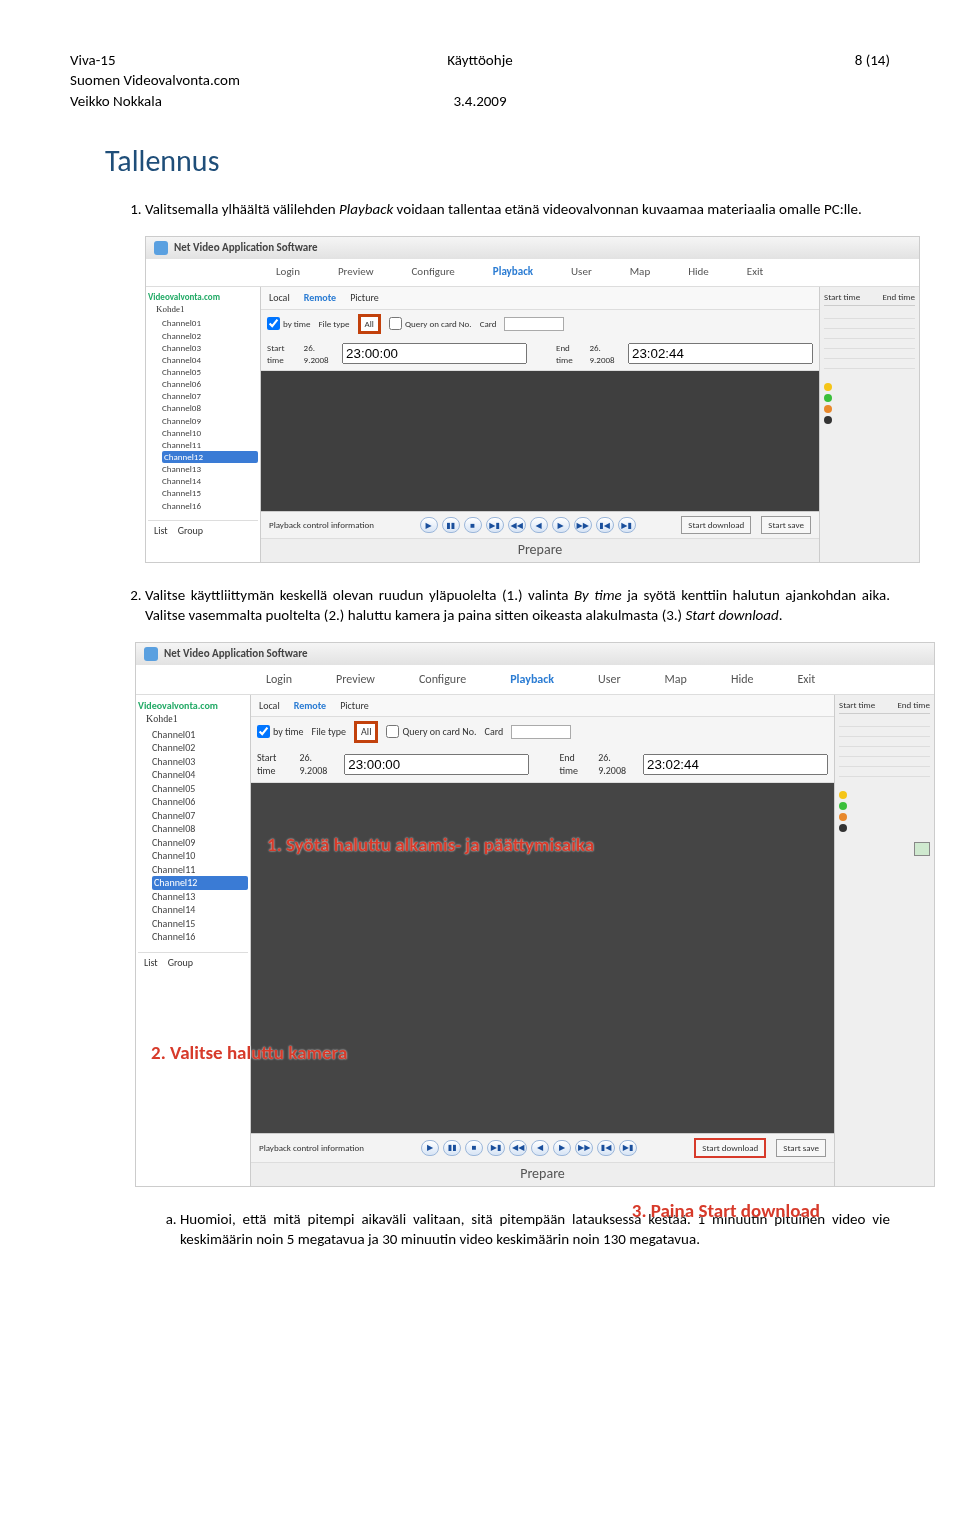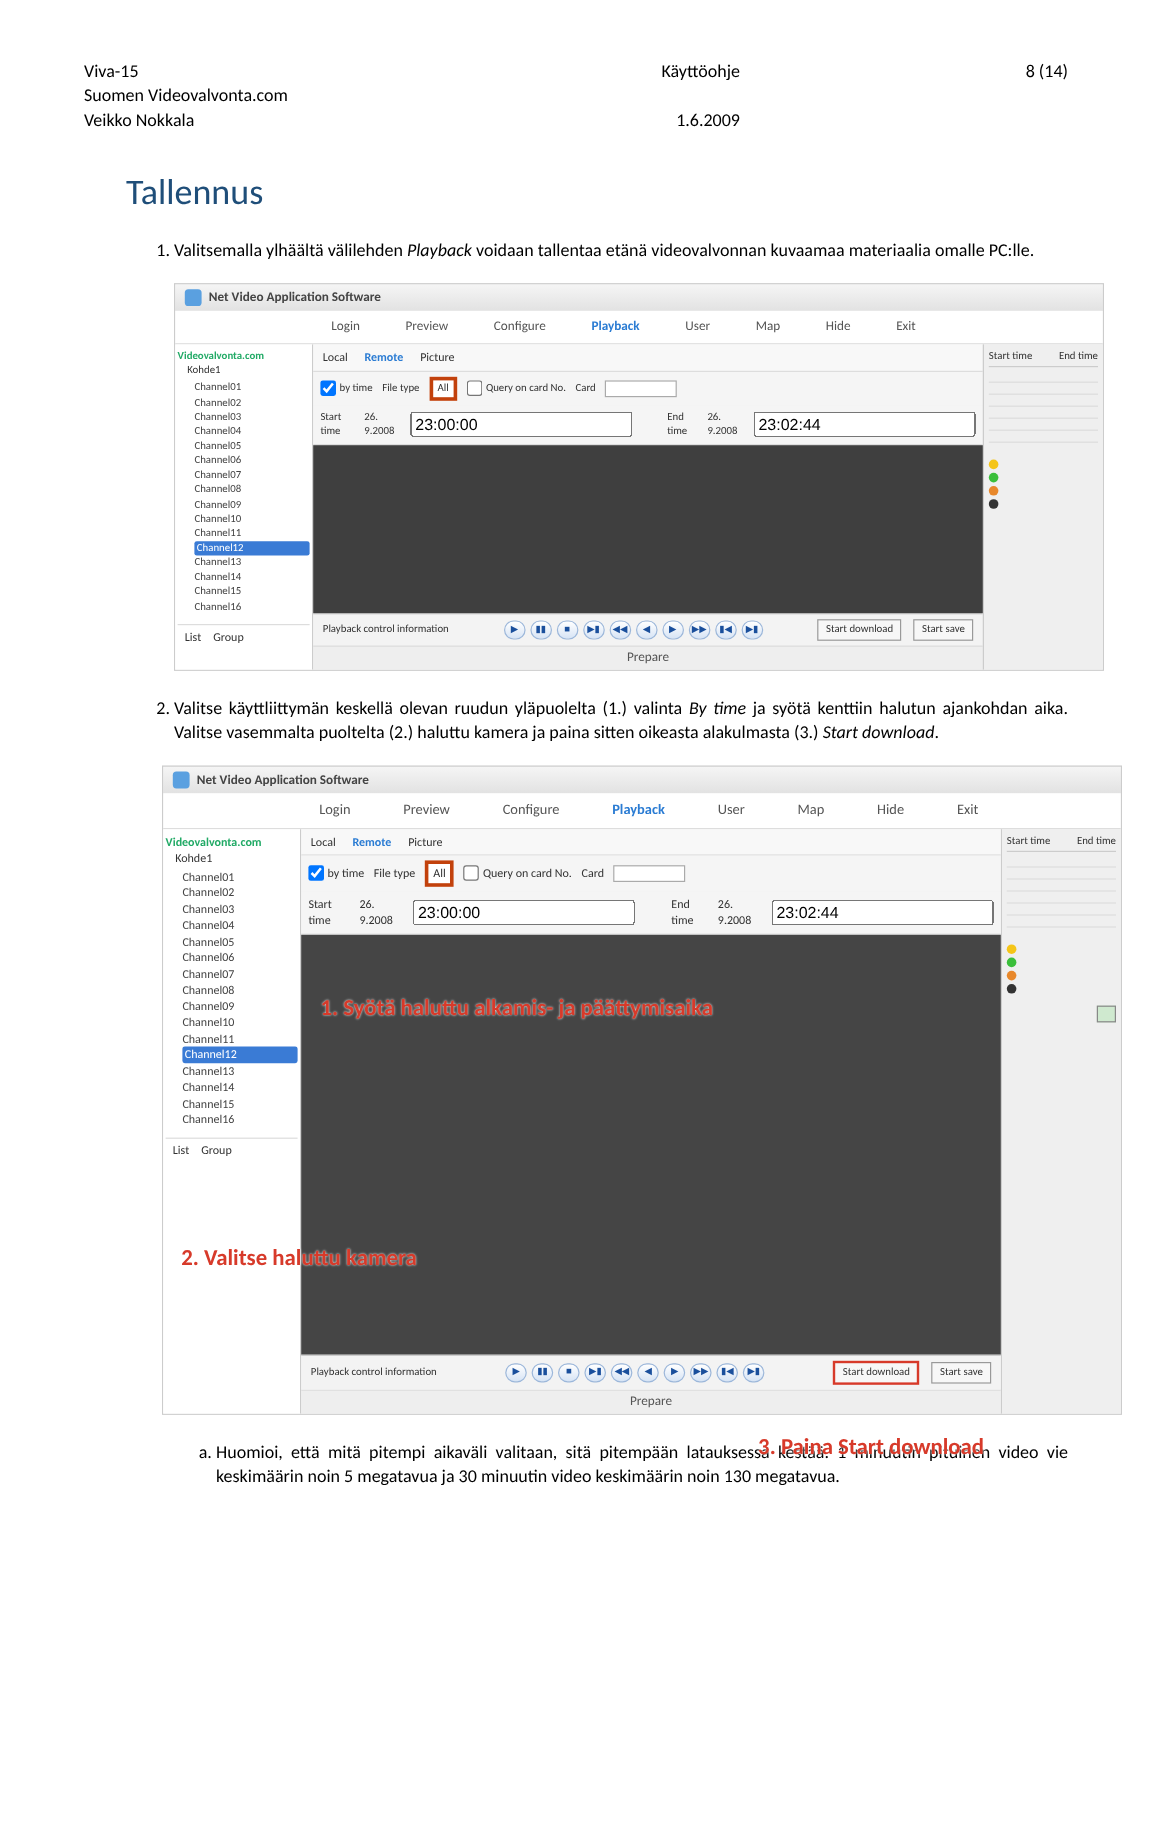--- a/index.html
+++ b/index.html
@@ -13,21 +13,21 @@
     font-size: 15px;
     line-height: 1.35;
   }
   .doc-header {
     display: flex;
     justify-content: space-between;
     margin-bottom: 30px;
     font-size: 15px;
   }
   .doc-header .left, .doc-header .center, .doc-header .right { flex: 1; }
-  .doc-header .center { text-align: right; }
+  .doc-header .center { text-align: center; }
   .doc-header .right { text-align: right; }
 
   h2.section {
     color: #1f4e79;
     font-weight: 400;
     font-size: 30px;
     margin: 0 0 18px 35px;
   }
   ol.main-list {
     margin: 0 0 16px 55px;
@@ -75,21 +75,21 @@
   .shot-body { display:flex; background:#f0f0f0; }
 
   .sidebar {
     width: 115px;
     background: #fff;
     border-right:1px solid #ccc;
     font-size:9px;
     padding:4px 2px;
   }
   .sidebar .root { font-weight:bold;color:#2a6;}
-  .sidebar .folder { margin-left:8px; color:#333;}
+  .sidebar .folder { margin-left:8px; color:#333;font-family:Liberation Serif, serif;}
   .sidebar .ch-list { margin:2px 0 0 14px;}
   .sidebar .ch { color:#444; line-height:1.35;}
   .sidebar .ch.sel { background:#3a7bd5;color:#fff;padding:0 2px;border-radius:2px;}
   .sidebar-foot { display:flex;gap:10px;margin-top:8px;padding:3px 6px;font-size:10px;border-top:1px solid #ddd;}
 
   .mainpane { flex:1; display:flex;flex-direction:column; }
   .tabs { display:flex;gap:14px;padding:4px 8px;font-size:10px;background:#f8f8f8;border-bottom:1px solid #ddd;}
   .tabs span.active{color:#2b7cd3;font-weight:bold;}
   .filterbar { display:flex;align-items:center;gap:8px;padding:4px 6px;font-size:9px;background:#f5f5f5;}
   .filterbar input[type="text"]{width:60px;font-size:9px;padding:1px 2px;border:1px solid #aaa;}
@@ -111,42 +111,42 @@
   .rightcol .dots{display:flex;flex-direction:column;gap:3px;margin-top:14px;}
   .rightcol .dot{width:8px;height:8px;border-radius:50%;}
   .d-y{background:#f5c518;}.d-g{background:#3bbf3b;}.d-o{background:#e8882b;}.d-k{background:#333;}
   .rightcol .picbtn{width:16px;height:14px;border:1px solid #888;margin:10px 0 2px auto;background:#cfe9cf;}
 
   .footerbar{display:flex;align-items:center;gap:10px;justify-content:space-between;padding:4px 8px;background:#f3f3f3;border-top:1px solid #ccc;font-size:9px;}
   .pbicons{display:flex;gap:4px;justify-content:center;flex:1;}
   .pbicons .btn{width:18px;height:16px;border-radius:9px;background:linear-gradient(#fff,#d7e4f5);border:1px solid #9cb7da;display:flex;align-items:center;justify-content:center;font-size:8px;color:#1a4f9c;}
   .footbtn{border:1px solid #999;padding:2px 6px;background:#f7f7f7;font-size:9px;}
   .footbtn.hl{border:2px solid #d73a2a;}
-  .prepare{font-size:11px;text-align:center;padding:2px 0;color:#555;background:#eee;border-top:1px solid #ddd;}
+  .prepare{font-size:14px;text-align:center;padding:2px 0;color:#555;background:#eee;border-top:1px solid #ddd;}
 
   .shot2 .menubar{font-size:12px;gap:44px;}
   .shot2 .sidebar{font-size:10px;}
   .shot2 .filterbar,.shot2 .timesbar{font-size:10px;}
   .shot2 .viewport{background:#454545;}
   .shot2 .overlay-text{font-size:19px;}
 
 </style>
 </head>
 <body>
 
 <div class="doc-header">
   <div class="left">
     <div>Viva-15</div>
     <div>Suomen Videovalvonta.com</div>
     <div>Veikko Nokkala</div>
   </div>
   <div class="center">
     <div>Käyttöohje</div>
     <div>&nbsp;</div>
-    <div>1.6.2009</div>
+    <div>3.4.2009</div>
   </div>
   <div class="right">
     <div>8 (14)</div>
   </div>
 </div>
 
 <h2 class="section">Tallennus</h2>
 
 <ol class="main-list">
   <li>

